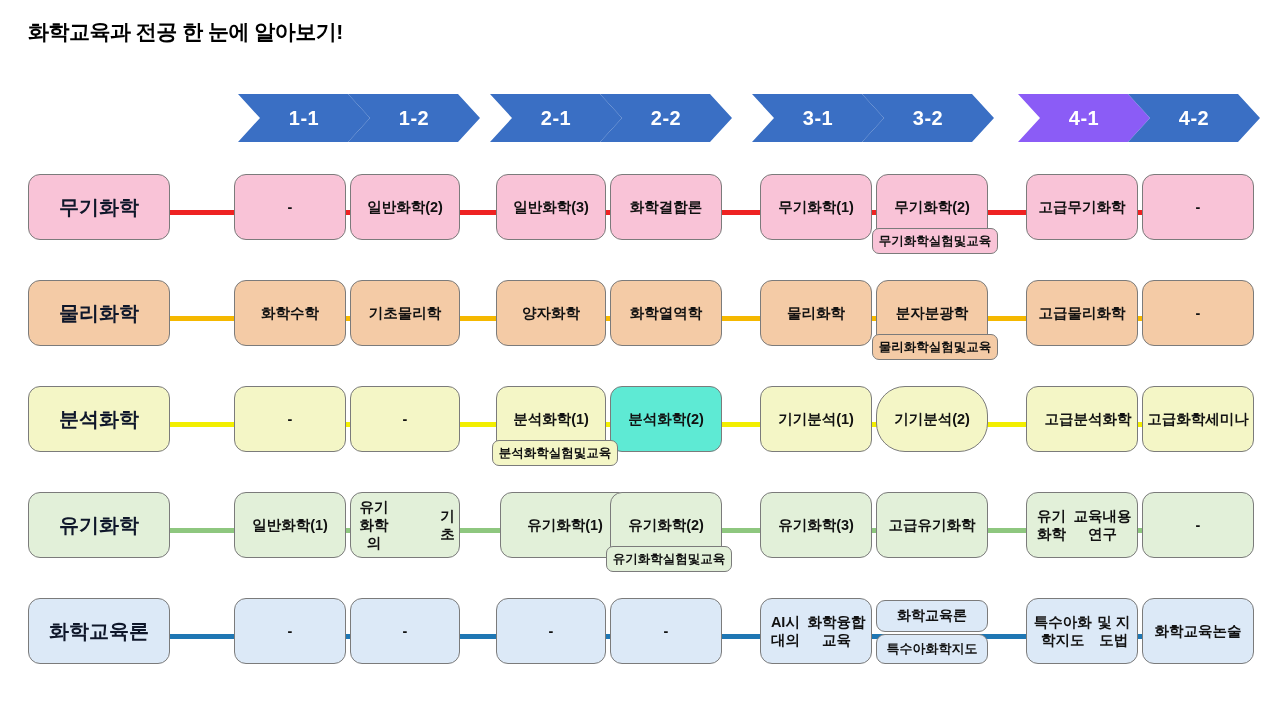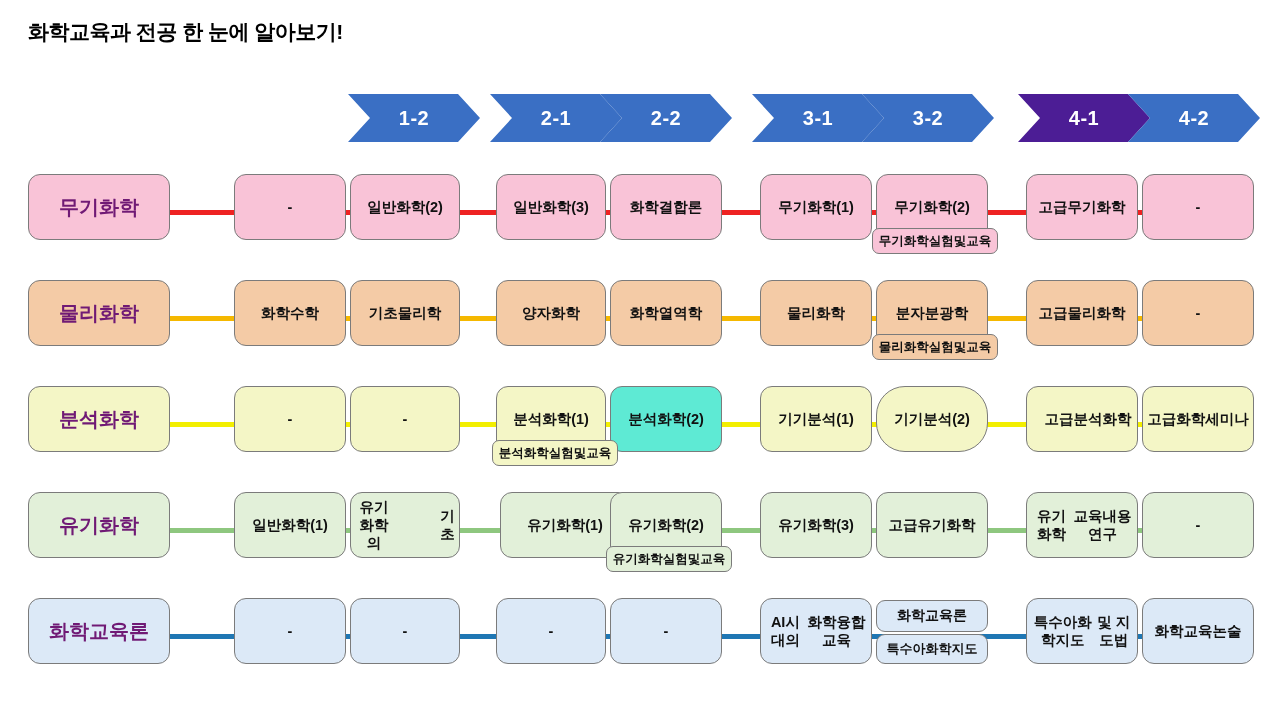--- a/index.html
+++ b/index.html
@@ -67,21 +67,21 @@
     top: 0;
     width: 142px;
     height: 66px;
     border-radius: 12px;
     border: 1.6px solid #7b7b7b;
     display: flex;
     align-items: center;
     justify-content: center;
     font-size: 20px;
     font-weight: bold;
-    color: #701a75;
+    color: #0f172a;
     box-sizing: border-box;
   }
 
   
   .cell {
     position: absolute;
     height: 66px;
     border-radius: 12px;
     border: 1.6px solid #7b7b7b;
     box-sizing: border-box;
@@ -141,36 +141,39 @@
     font-weight: bold;
     color: #111;
   }
 </style>
 </head>
 <body>
 
 <div id="page-title">화학교육과 전공 한 눈에 알아보기!</div>
 
 <div class="sem-row">
+  <div class="chev" style="left: 238px; width: 132px; background: rgb(58, 111, 196);">
+      <span>1-1</span>
+    </div>
   <div class="chev" style="left: 348px; width: 132px; background: rgb(58, 111, 196);">
       <span>1-2</span>
     </div>
   <div class="chev" style="left: 490px; width: 132px; background: rgb(58, 111, 196);">
       <span>2-1</span>
     </div>
   <div class="chev" style="left: 600px; width: 132px; background: rgb(58, 111, 196);">
       <span>2-2</span>
     </div>
   <div class="chev" style="left: 752px; width: 132px; background: rgb(58, 111, 196);">
       <span>3-1</span>
     </div>
   <div class="chev" style="left: 862px; width: 132px; background: rgb(58, 111, 196);">
       <span>3-2</span>
     </div>
-  <div class="chev" style="left: 1018px; width: 132px; background: #4c1d95;">
+  <div class="chev" style="left: 1018px; width: 132px; background: #8b5cf6;">
       <span>4-1</span>
     </div>
   <div class="chev" style="left: 1128px; width: 132px; background: rgb(58, 111, 196);">
       <span>4-2</span>
     </div>
 </div>
 
 <div id="rows-container">
     <div class="track" style="top: 174px;">
       <div class="line" style="background: rgb(238, 34, 34);"></div>

